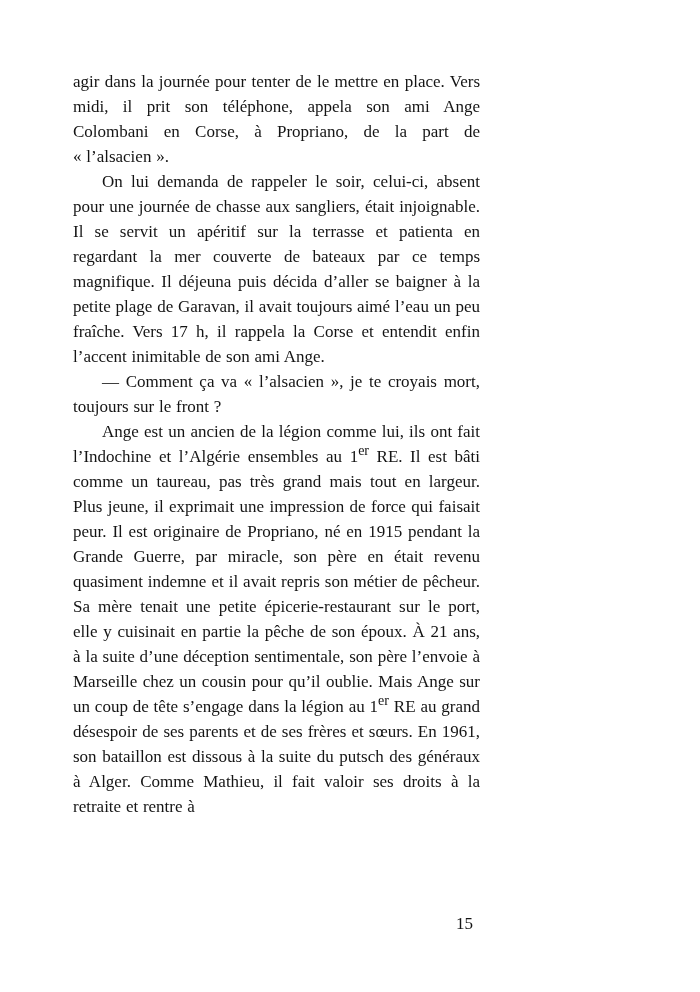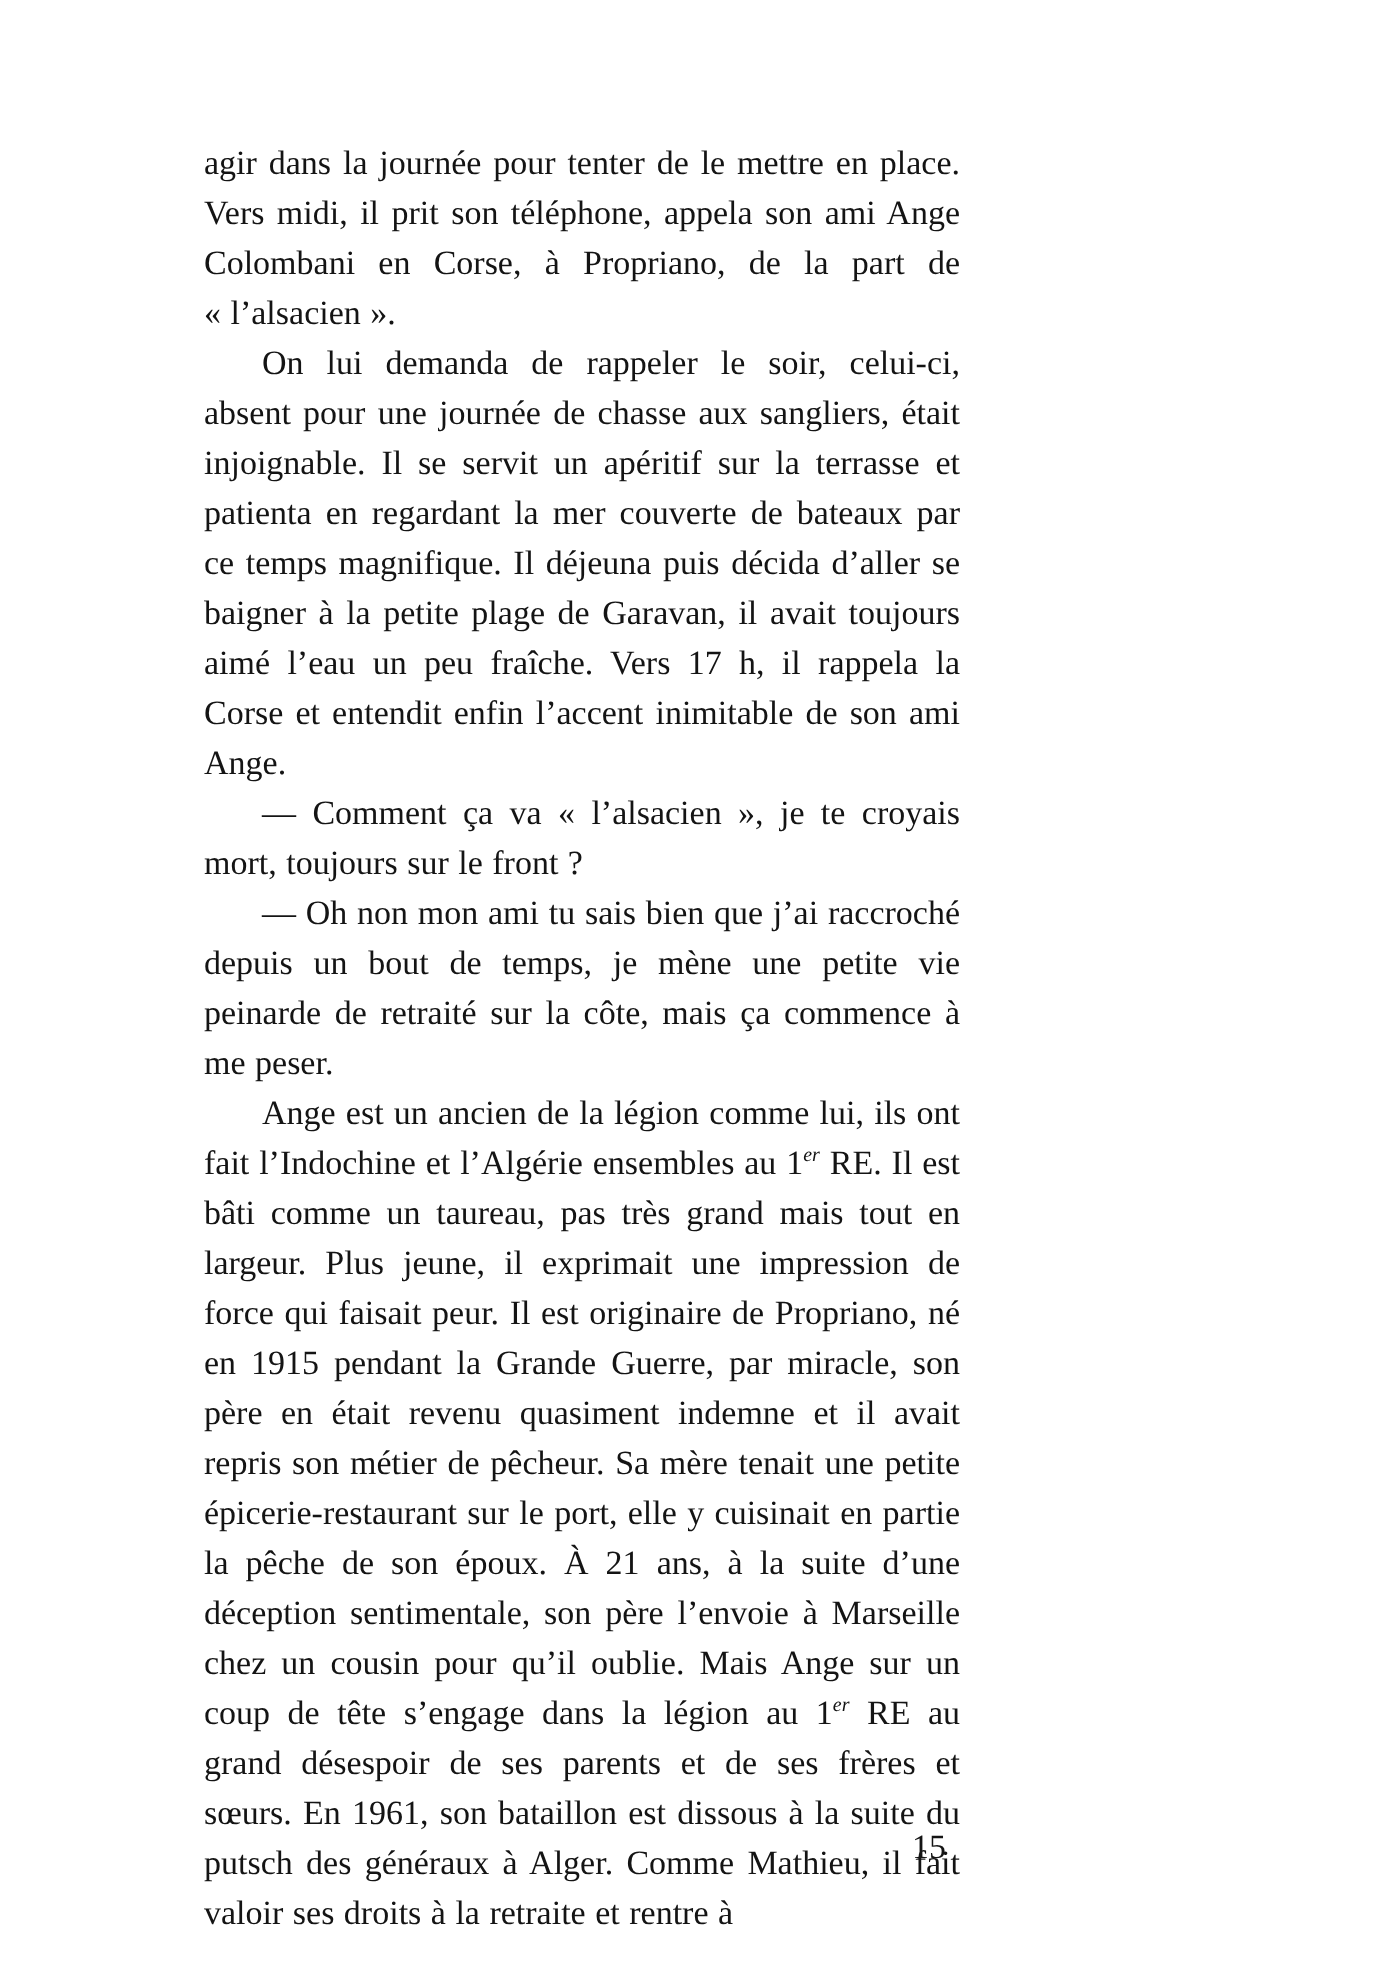--- a/index.html
+++ b/index.html
@@ -7,53 +7,51 @@
   body {
     width: 700px;
     height: 992px;
     font-family: "Liberation Serif", "DejaVu Serif", serif;
     color: #141414;
   }
   .page {
     position: relative;
     width: 570px;
     height: 992px;
-    padding: 69px 90px 0 102px;
+    padding: 69px 90px 0 73px;
     background: #ffffff;
     overflow: hidden;
   }
   .page-text { width: 100%; }
   .para {
     margin: 0;
     font-size: 17px;
     line-height: 25px;
     text-align: justify;
     word-spacing: 0.5px;
   }
   .para.indent { text-indent: 29px; }
   sup {
-    font-size: 10px;
+    font-size: 14px;
     line-height: 0;
     vertical-align: super;
-    font-style: italic;
   }
   .page-number {
     position: absolute;
     right: 97px;
     bottom: 58px;
     font-size: 17px;
     line-height: 20px;
     margin-left: 10px;
   }
 </style>
 </head>
 <body>
 
 <div class="page">
   <div class="page-text">
       <p class="para"><span>agir dans la journée pour tenter de le mettre en place. Vers midi, il prit son téléphone, appela son ami Ange Colombani en Corse, à Propriano, de la part de «&nbsp;l’alsacien&nbsp;».</span></p>
       <p class="para indent"><span>On lui demanda de rappeler le soir, celui-ci, absent pour une journée de chasse aux sangliers, était injoignable. Il se servit un apéritif sur la terrasse et patienta en regardant la mer couverte de bateaux par ce temps magnifique. Il déjeuna puis décida d’aller se baigner à la petite plage de Garavan, il avait toujours aimé l’eau un peu fraîche. Vers 17&nbsp;h, il rappela la Corse et entendit enfin l’accent inimitable de son ami Ange.</span></p>
       <p class="para indent"><span>— Comment ça va «&nbsp;l’alsacien&nbsp;», je te croyais mort, toujours sur le front&nbsp;?</span></p>
-      <p class="para indent"><span>— Oh non mon ami tu sais bien que j’ai raccroché depuis un bout de temps, je mène une petite vie peinarde de retraité sur la côte, mais ça commence à me peser.</span></p>
       <p class="para indent"><span>Ange est un ancien de la légion comme lui, ils ont fait l’Indochine et l’Algérie ensembles au 1</span><sup>er</sup><span> RE. Il est bâti comme un taureau, pas très grand mais tout en largeur. Plus jeune, il exprimait une impression de force qui faisait peur. Il est originaire de Propriano, né en 1915 pendant la Grande Guerre, par miracle, son père en était revenu quasiment indemne et il avait repris son métier de pêcheur. Sa mère tenait une petite épicerie-restaurant sur le port, elle y cuisinait en partie la pêche de son époux. À 21 ans, à la suite d’une déception sentimentale, son père l’envoie à Marseille chez un cousin pour qu’il oublie. Mais Ange sur un coup de tête s’engage dans la légion au 1</span><sup>er</sup><span> RE au grand désespoir de ses parents et de ses frères et sœurs. En 1961, son bataillon est dissous à la suite du putsch des généraux à Alger. Comme Mathieu, il fait valoir ses droits à la retraite et rentre à</span></p>
     </div>
   <div class="page-number">15</div>
 </div>
 
 </body></html>

